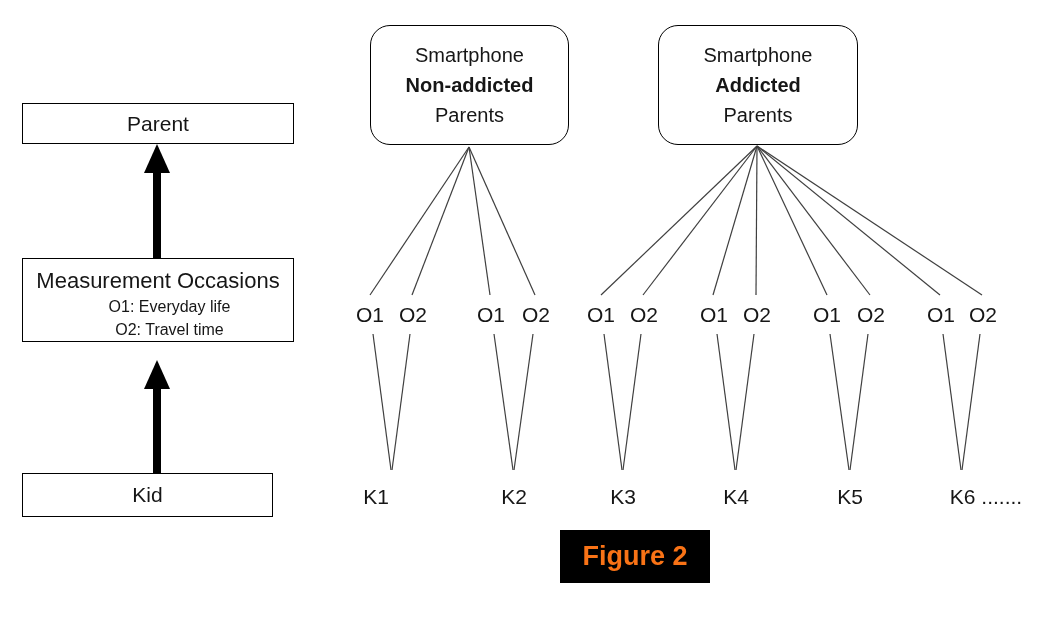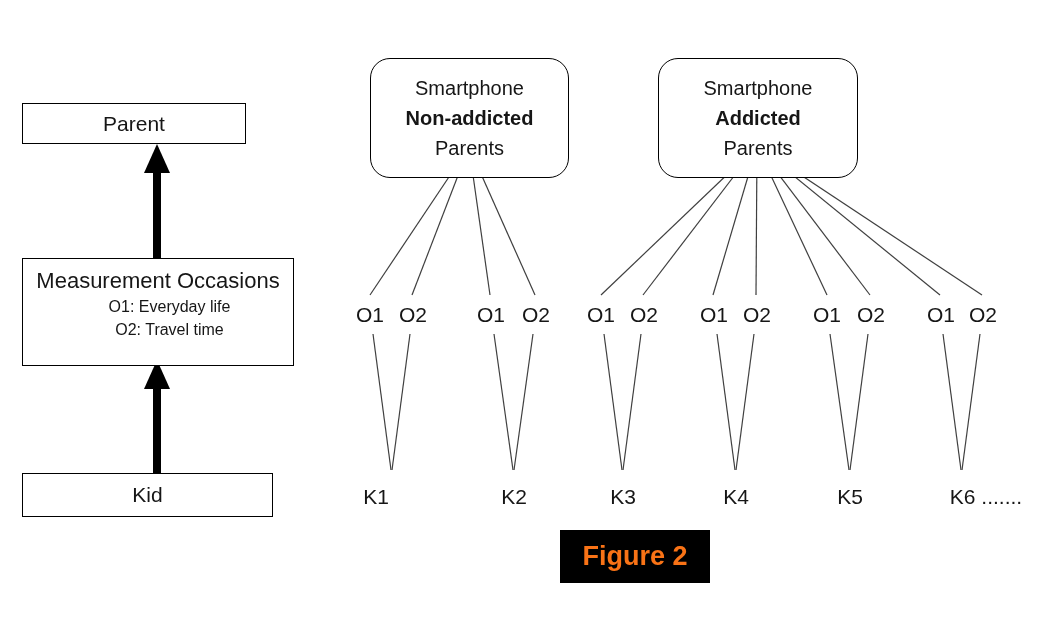--- a/index.html
+++ b/index.html
@@ -17,43 +17,42 @@
   .box {
     position: absolute;
     border: 1.5px solid #000000;
     background: #ffffff;
     display: flex;
     align-items: center;
     justify-content: center;
     box-sizing: border-box;
     text-align: center;
   }
-  .parent-box   { left: 22px; top: 103px; width: 224px; height: 41px; font-size: 21px; }
+  .parent-box   { left: 22px; top: 103px; width: 272px; height: 41px; font-size: 21px; }
   .kid-box      { left: 22px; top: 473px; width: 251px; height: 44px; font-size: 21px; }
   .measurement-box {
-    left: 22px; top: 258px; width: 272px; height: 108px;
+    left: 22px; top: 258px; width: 272px; height: 84px;
     flex-direction: column; justify-content: flex-start; padding-top: 8px;
   }
   .m-title { font-size: 22px; line-height: 28px; }
   .m-sub   { font-size: 16px; line-height: 23px; margin-left: 23px; }
 
   .rbox {
     position: absolute;
     border: 1.5px solid #000000;
     border-radius: 20px;
     background: #ffffff;
     display: flex;
     flex-direction: column;
     align-items: center;
     justify-content: center;
     box-sizing: border-box;
     text-align: center;
     font-size: 20px;
     line-height: 30px;
-    margin-top: 33px;
   }
   .rbox.left  { left: 370px; top: 25px; width: 199px; height: 120px; }
   .rbox.right { left: 658px; top: 25px; width: 200px; height: 120px; }
   .rbox .bold { font-weight: bold; }
 
   .olabel {
     position: absolute; top: 302px;
     transform: translateX(-50%);
     font-size: 21px; line-height: 26px;
     white-space: nowrap;

